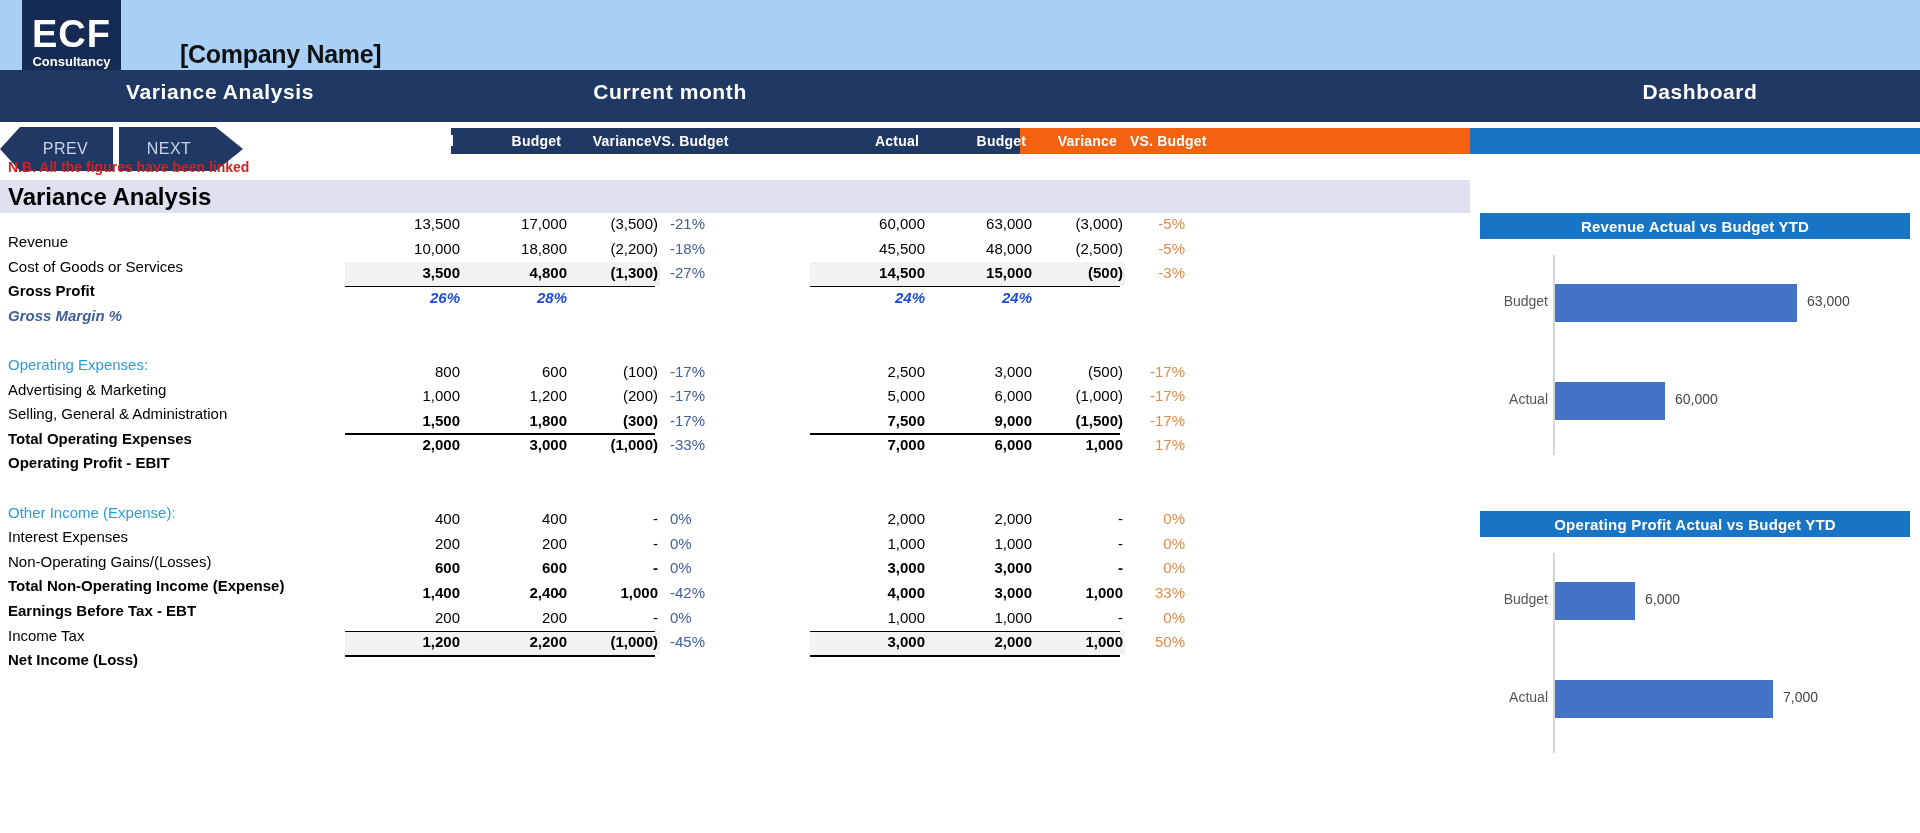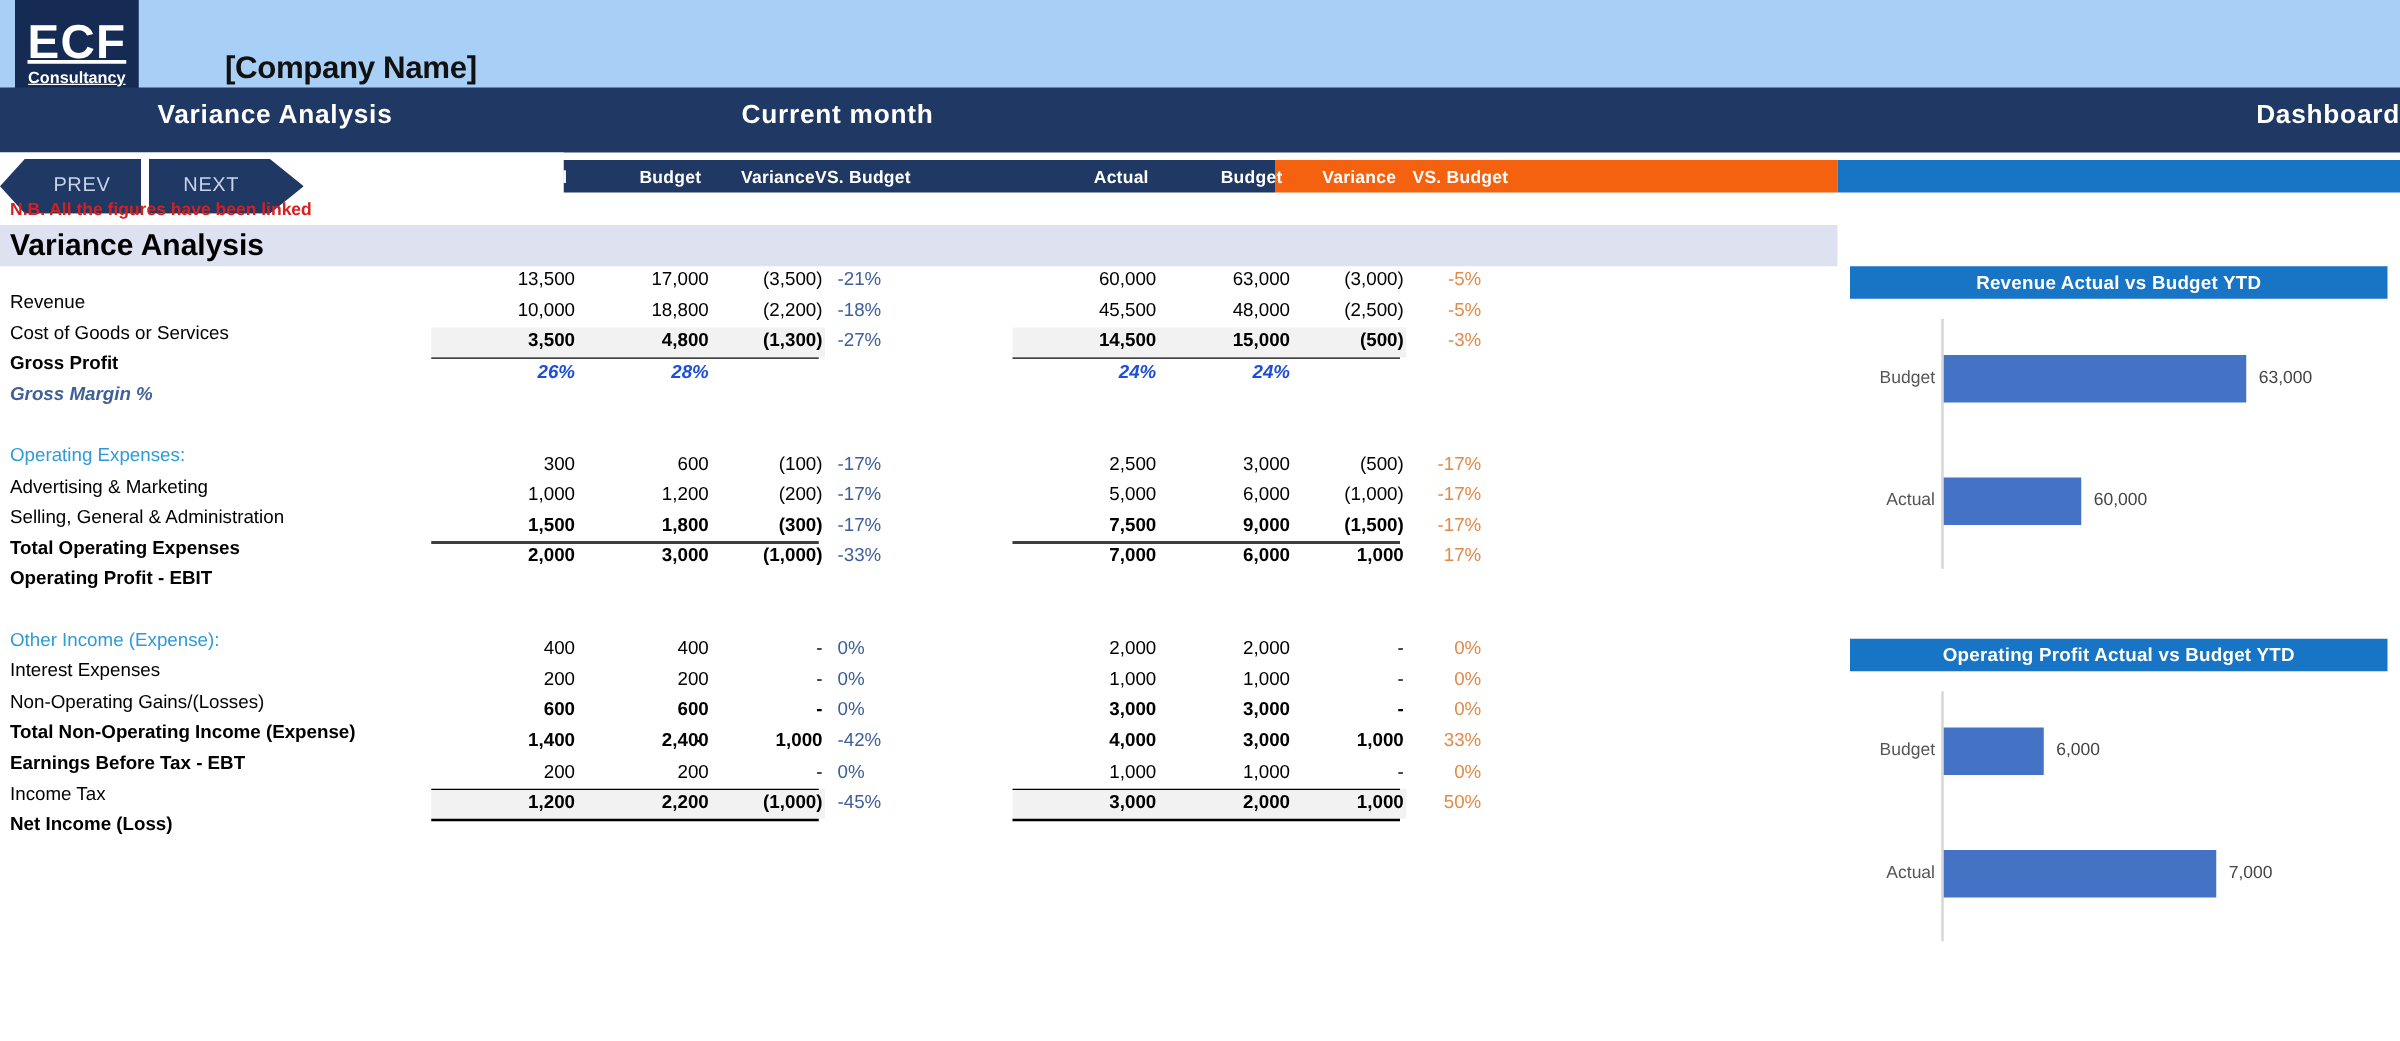--- a/index.html
+++ b/index.html
@@ -11,25 +11,24 @@
     overflow: hidden;
   }
   .sheet { position: relative; width: 1920px; height: 833px; }
 
   
   .topband {
     position: absolute; left: 0; top: 0; width: 1920px; height: 82px;
     background: #a8d0f7;
   }
   .logo-box {
-    position: absolute; left: 12px; top: 0; width: 99px; height: 82px;
+    position: absolute; left: 22px; top: 0; width: 99px; height: 82px;
     background: #152b54; color: #ffffff;
     display: flex; flex-direction: column; align-items: center; justify-content: center;
     line-height: 1;
-    text-decoration: underline;
   }
   .logo-main { font-size: 38px; font-weight: bold; letter-spacing: 1px; }
   .logo-sub  { font-size: 13px; font-weight: bold; margin-top: 2px; }
   .company-name {
     position: absolute; left: 180px; top: 40px;
     font-size: 25px; font-weight: bold; color: #111111;
     letter-spacing: -0.3px;
   }
 
   
@@ -42,21 +41,21 @@
     background: #ffffff;
   }
   .sec-title {
     position: absolute; top: 80px; color: #ffffff;
     font-size: 21px; font-weight: bold; text-align: center;
     letter-spacing: 0.6px;
   }
   #sec-variance { left: 0;    width: 440px; }
   #sec-current  { left: 440px; width: 460px; }
   #sec-ytd      { left: 900px; width: 580px; }
-  #sec-dash     { left: 1480px; width: 440px; text-align: right; }
+  #sec-dash     { left: 1480px; width: 440px; }
 
   
   .navbtn {
     position: absolute; top: 127px; height: 44px;
     background: #1f3864; color: #c9d4e6;
     font-size: 16px; display: flex; align-items: center; justify-content: center;
     letter-spacing: 0.5px; cursor: pointer;
   }
   #prev-btn {
     left: 0; width: 113px;
@@ -276,21 +275,21 @@
         <div class="cell c-cm-bud pct">28%</div>
         <div class="cell c-yt-act pct">24%</div>
         <div class="cell c-yt-bud pct">24%</div>
       </div>
       <div class="row spacer"></div>
       <div class="row">
         <div class="lbl sechdr">Operating Expenses:</div>
       </div>
       <div class="row">
         <div class="lbl">Advertising &amp; Marketing</div>
-        <div class="cell c-cm-act">300</div>
+        <div class="cell c-cm-act">800</div>
         <div class="cell c-cm-bud">600</div>
         <div class="cell c-cm-var">(100)</div>
         <div class="cell c-cm-vsb vsb">-17%</div>
         <div class="cell c-yt-act">2,500</div>
         <div class="cell c-yt-bud">3,000</div>
         <div class="cell c-yt-var">(500)</div>
         <div class="cell c-yt-vsb vsbo">-17%</div>
       </div>
       <div class="row">
         <div class="lbl">Selling, General &amp; Administration</div>

